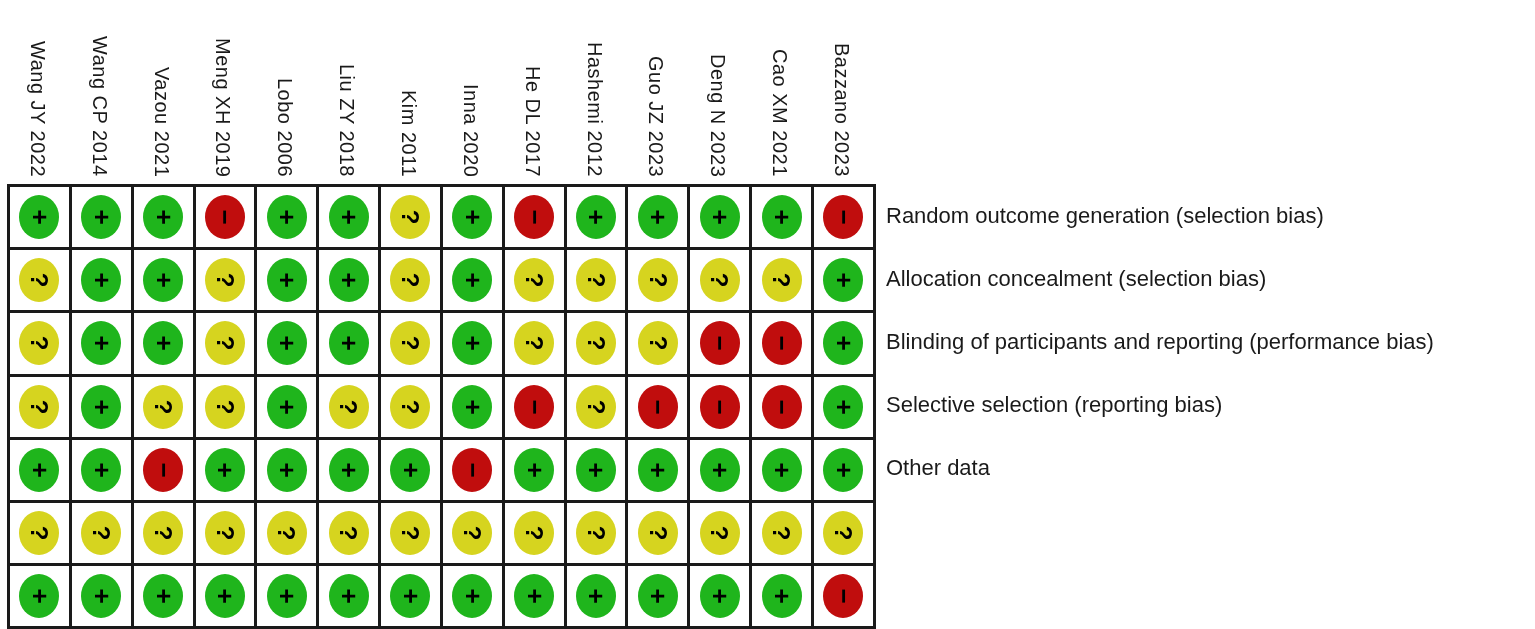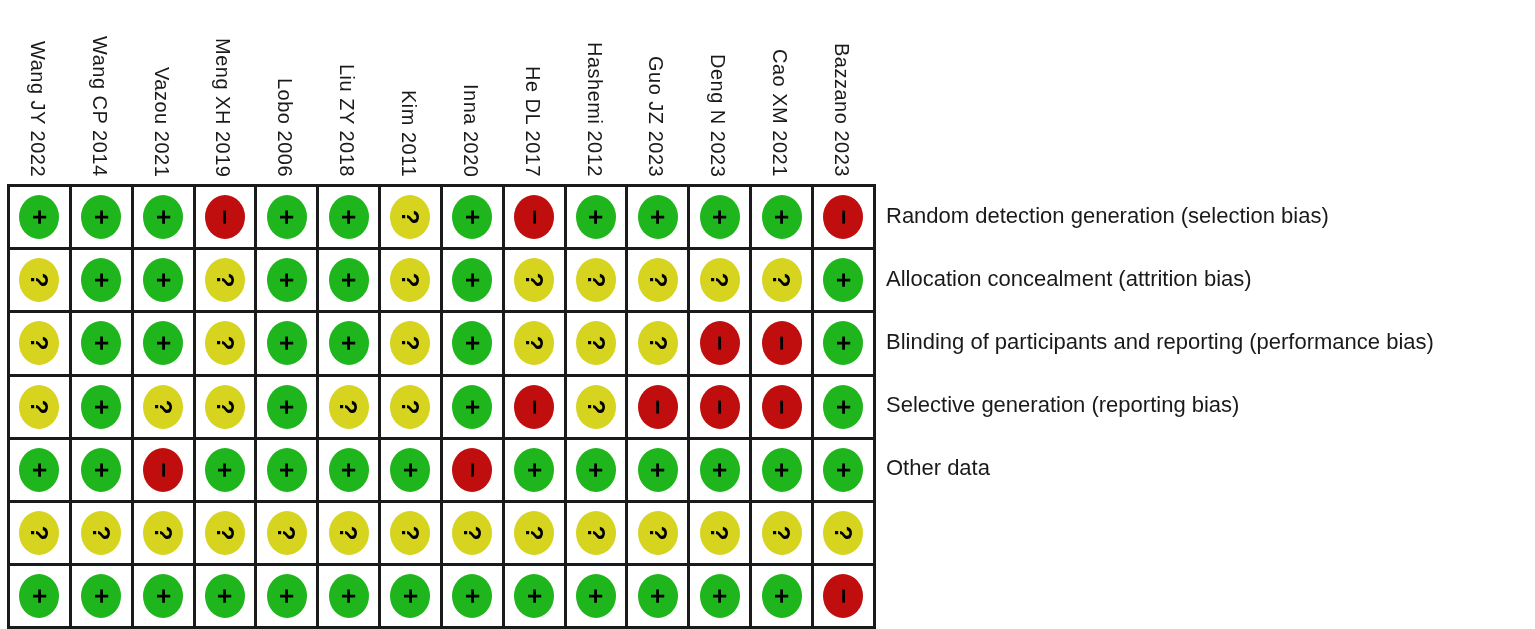--- a/index.html
+++ b/index.html
@@ -411,20 +411,20 @@
               <span class="sym">+</span>
             </span></td>
           <td><span class="circle red">
               <span class="sym m">−</span>
             </span></td>
         </tr>
       </tbody>
   </table>
 
   <div class="row-labels">
-      <div class="row-label">Random detection generation (selection bias)</div>
-      <div class="row-label">Allocation concealment (attrition bias)</div>
+      <div class="row-label">Random outcome generation (selection bias)</div>
+      <div class="row-label">Allocation concealment (selection bias)</div>
       <div class="row-label">Blinding of participants and reporting (performance bias)</div>
-      <div class="row-label">Selective generation (reporting bias)</div>
+      <div class="row-label">Selective selection (reporting bias)</div>
       <div class="row-label">Other data</div>
     </div>
 
 </div>
 
 </body></html>

